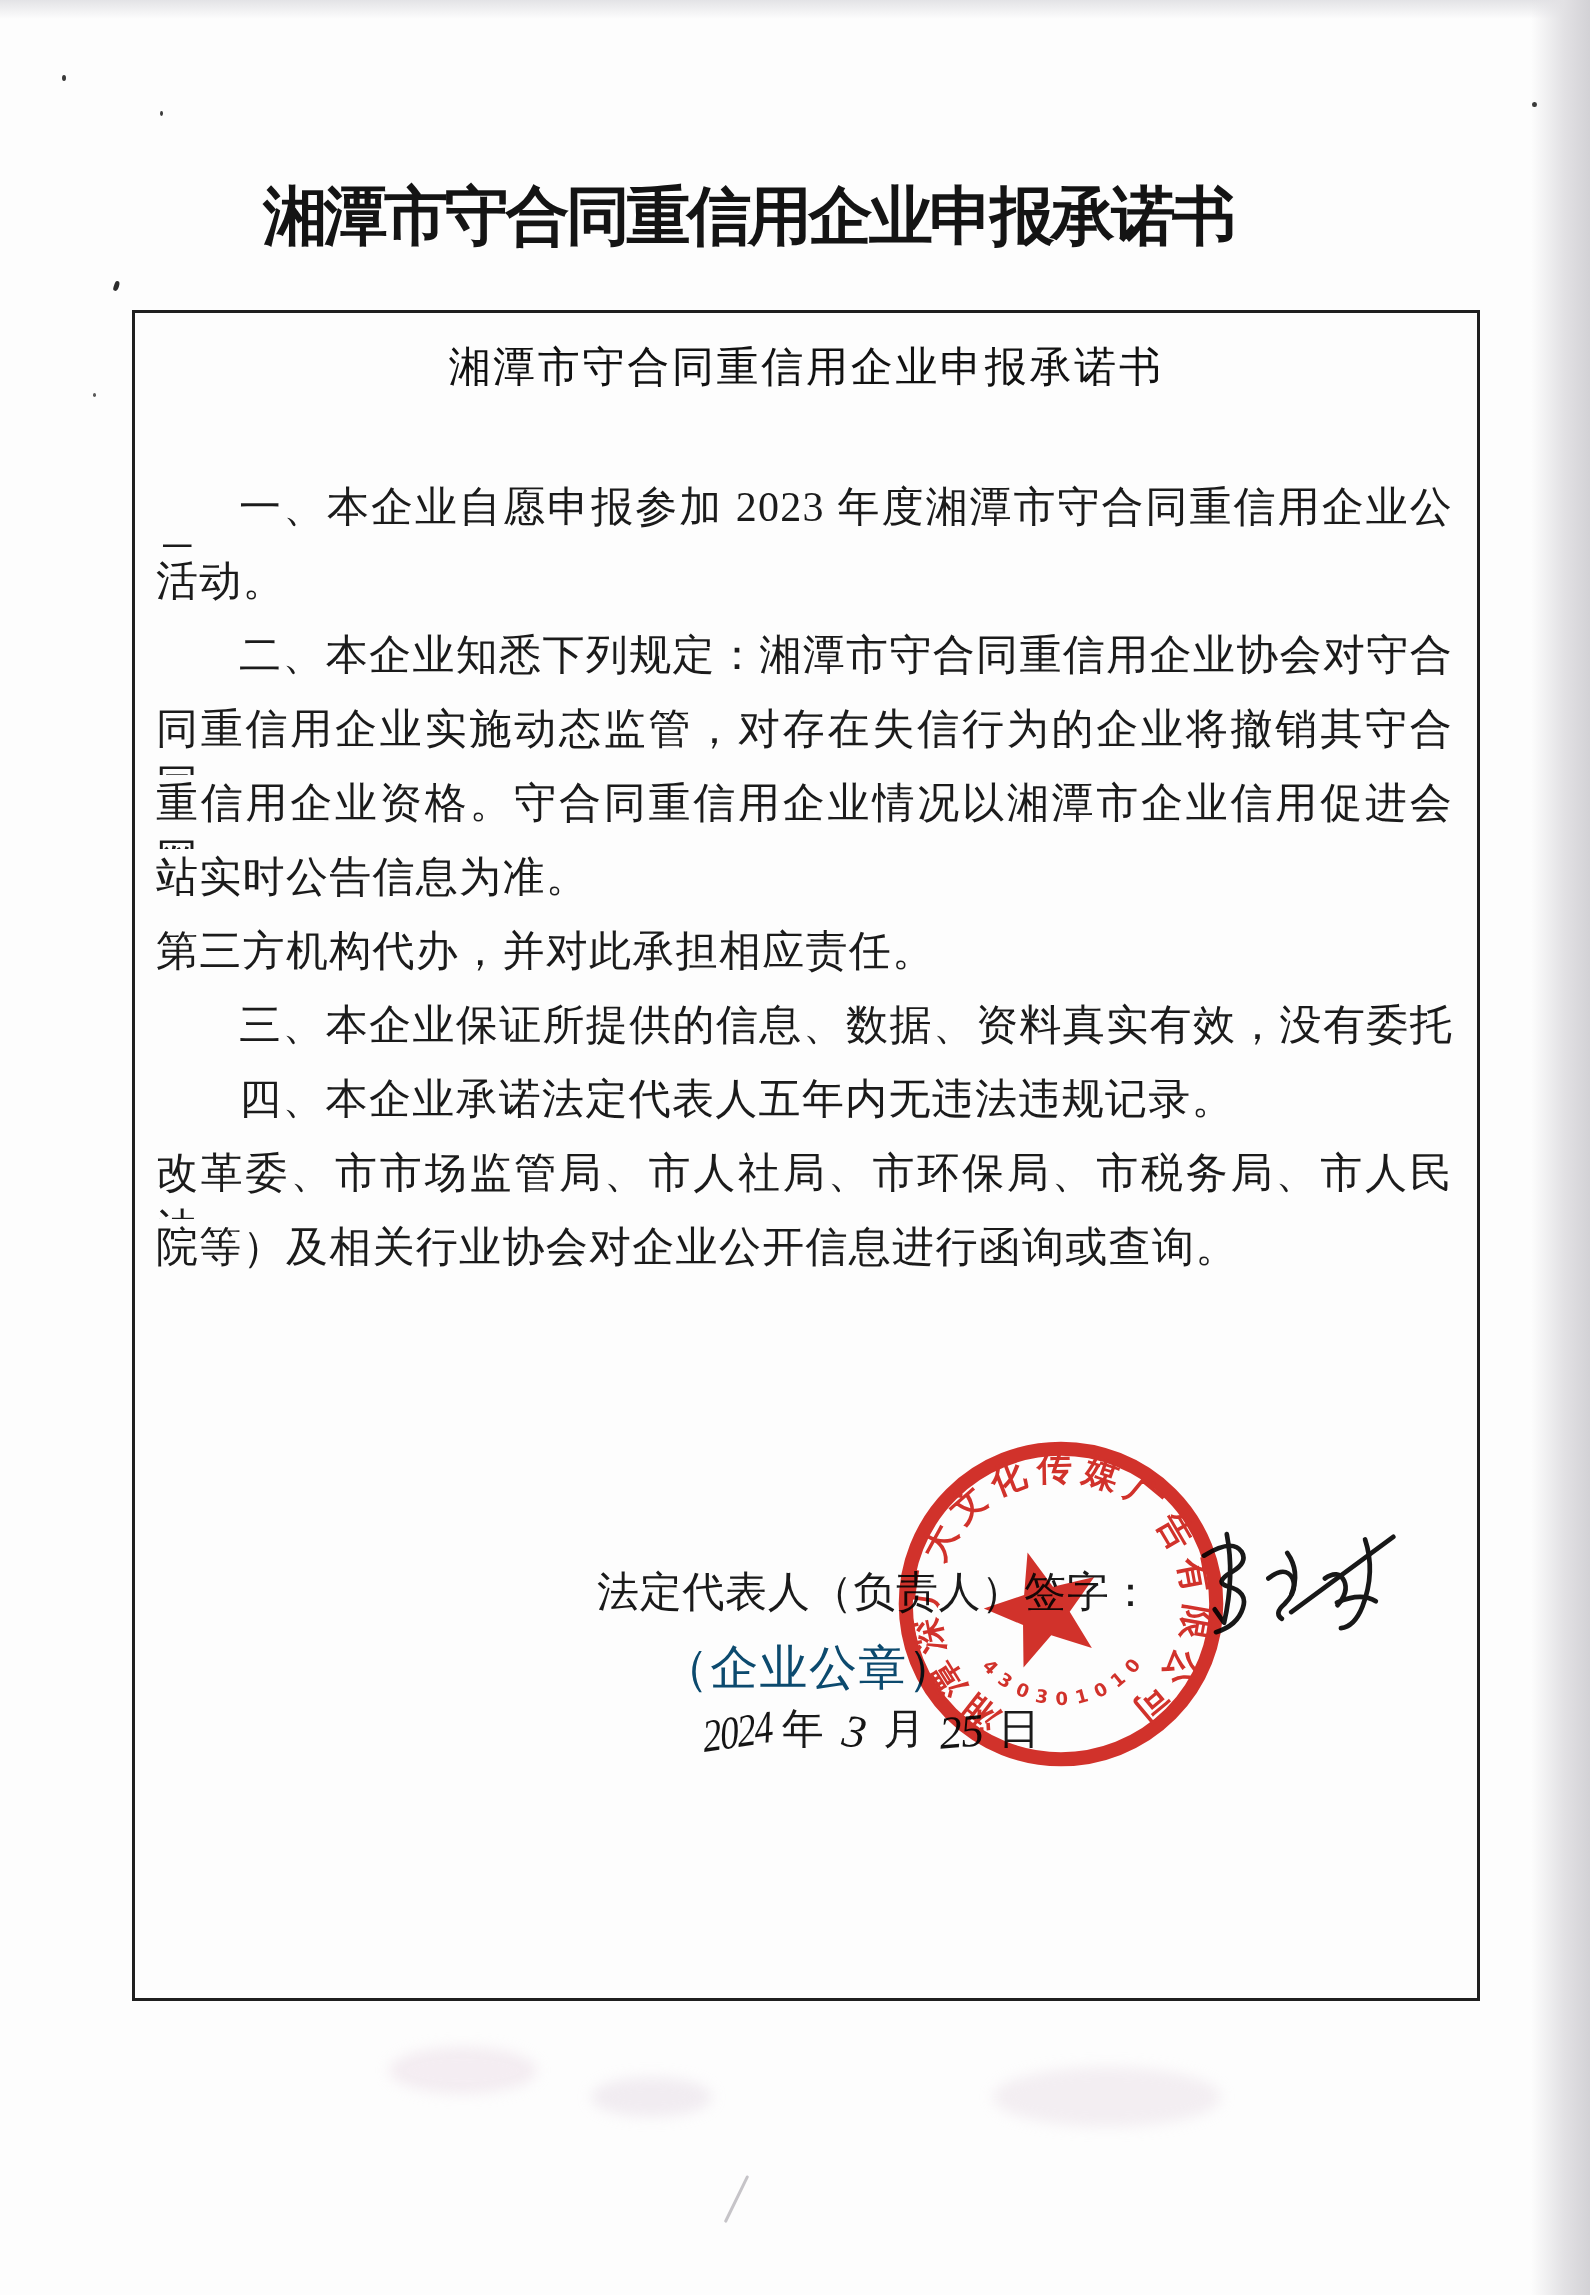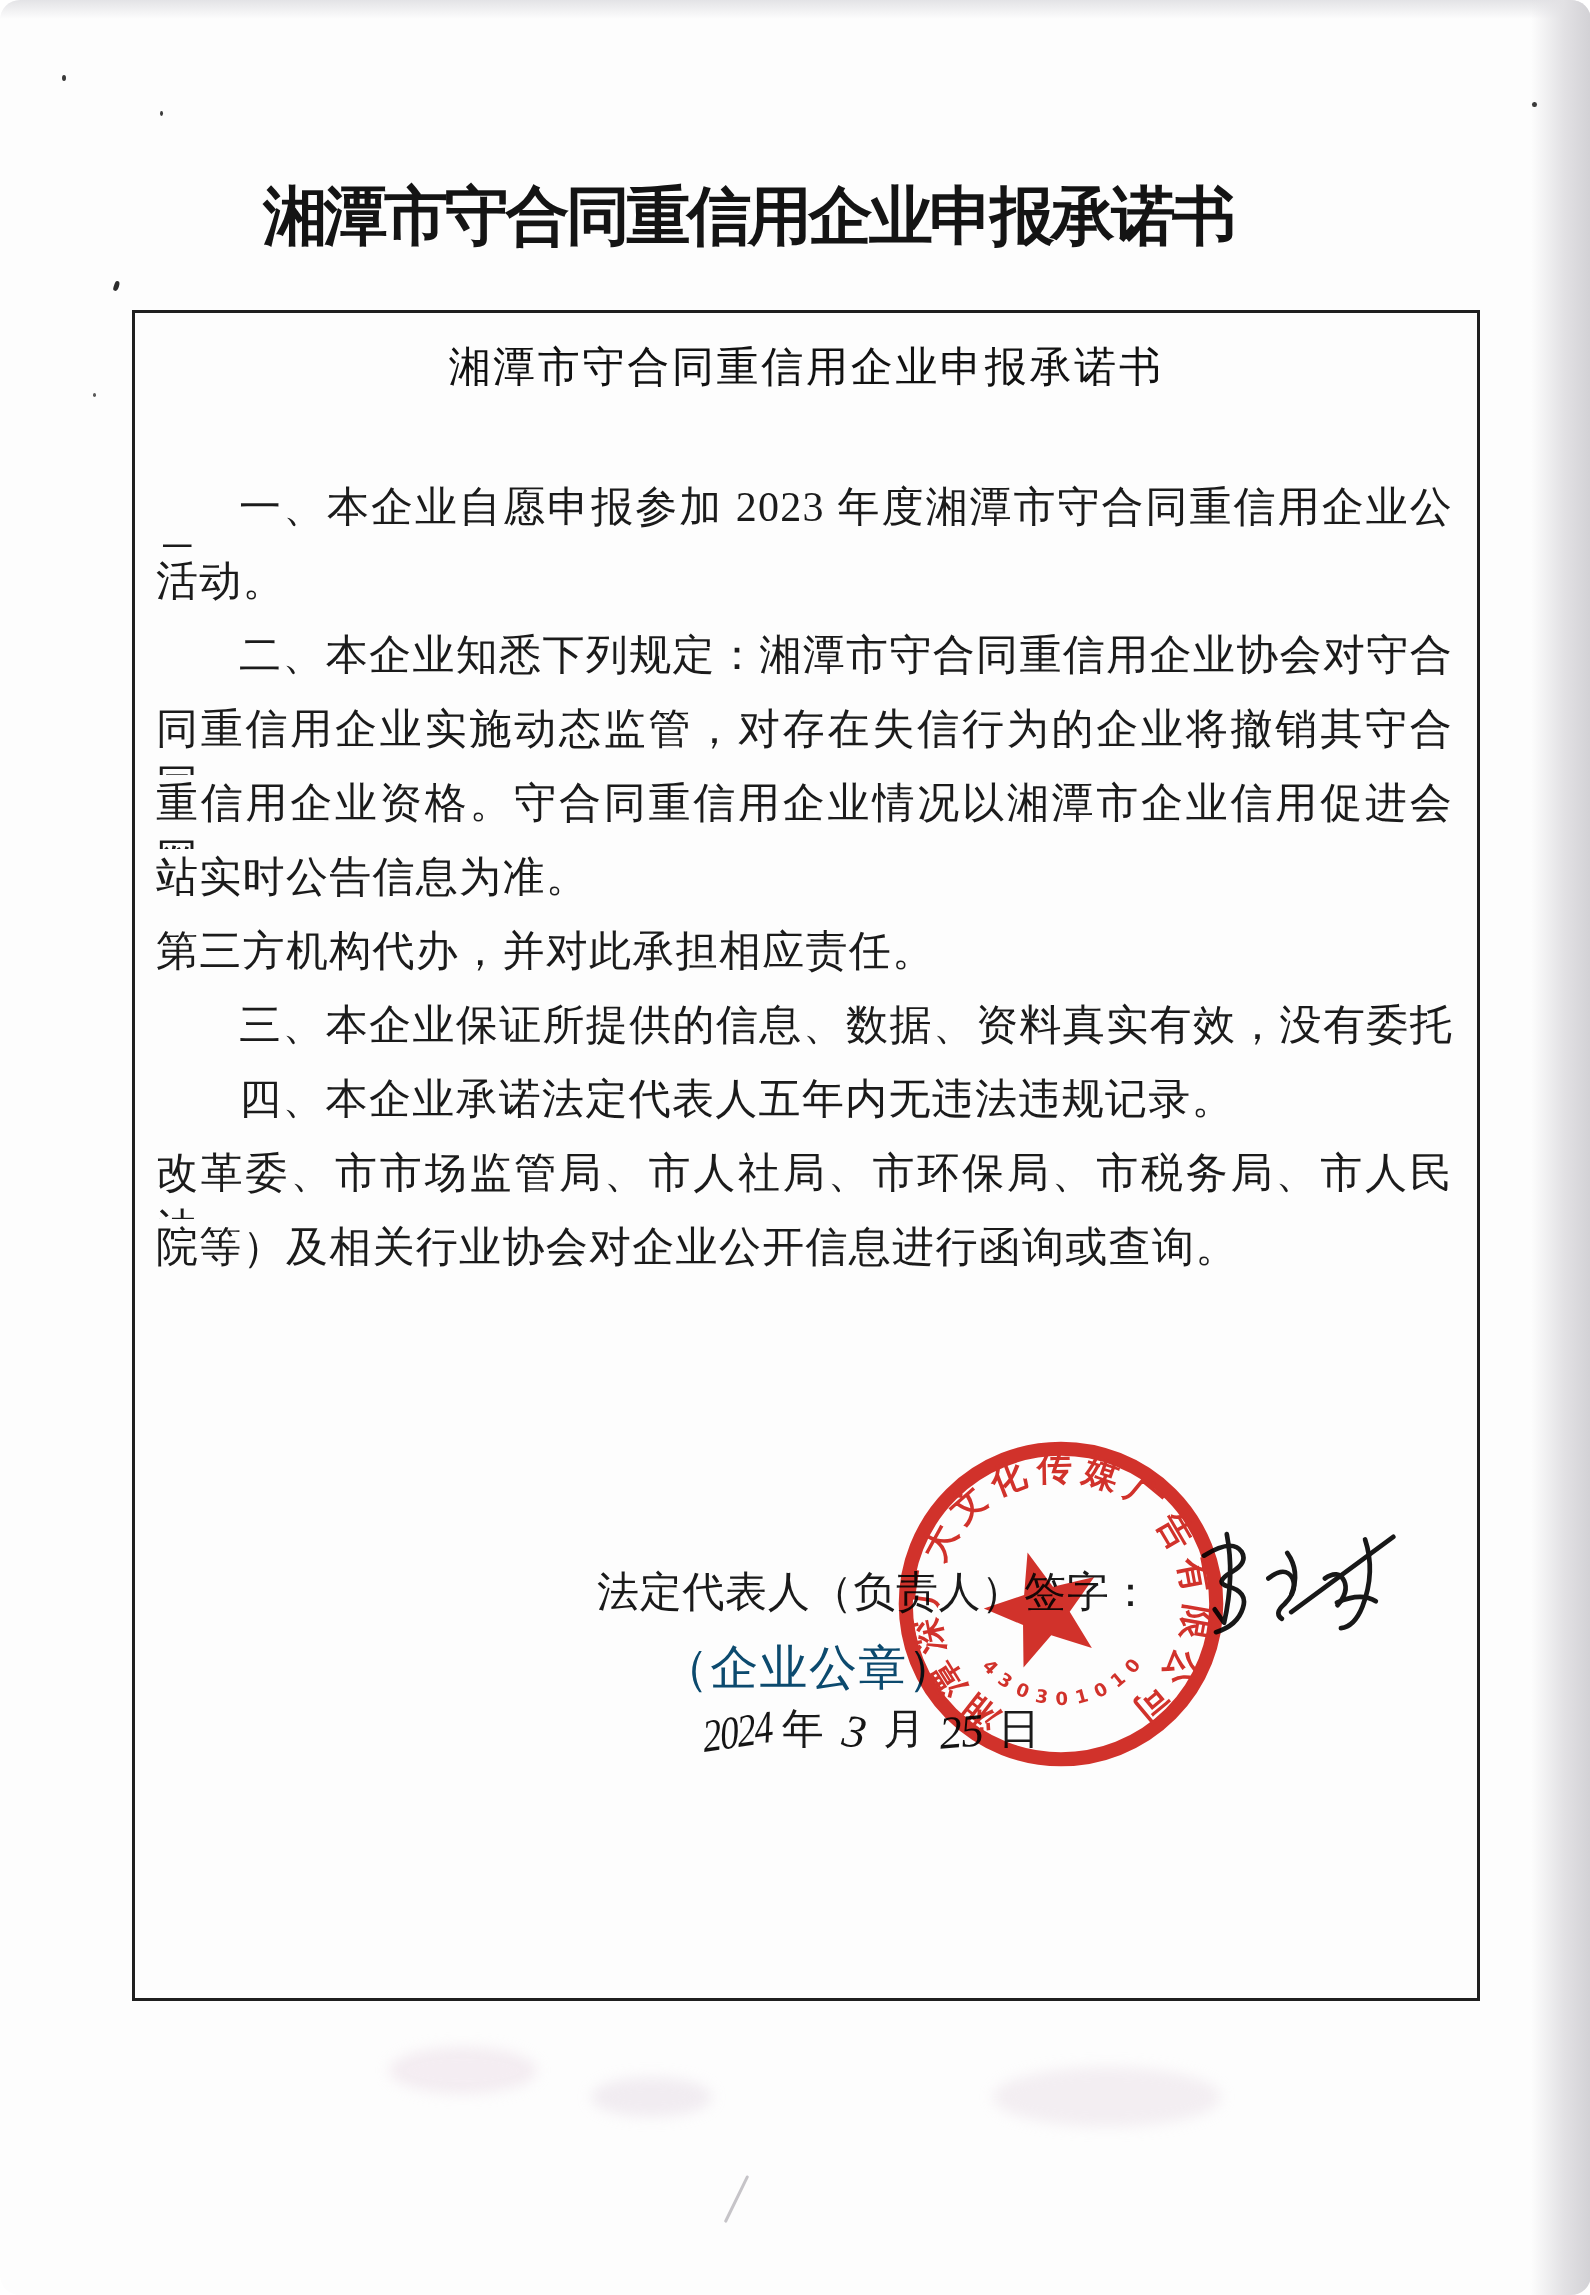--- a/index.html
+++ b/index.html
@@ -3,21 +3,20 @@
 <meta charset="utf-8">
 <style>
   html,body{margin:0;padding:0;background:#ffffff;}
   .page{
     position:relative;
     width:1591px;height:2295px;
     background:#fdfdfd;
     overflow:hidden;
     font-family:"Liberation Serif","DejaVu Serif",serif;
     color:#161616;
-    border-radius:20px;
   }
   
   .top-band{position:absolute;left:0;top:0;width:100%;height:19px;
     background:linear-gradient(to bottom,#e3e3e6 0%,rgba(255,255,255,0) 100%);}
   .right-band{position:absolute;right:0;top:0;width:60px;height:100%;
     background:linear-gradient(to right,rgba(255,255,255,0) 0%,#e2e1e4 55%,#d2d1d5 100%);}
   .speck{position:absolute;background:#3a3a3a;border-radius:50%;}
   .speck.s1{left:62px;top:75px;width:4px;height:6px;}
   .speck.s2{left:160px;top:111px;width:3.4px;height:5.4px;}
   .speck.s3{left:114px;top:281px;width:4.7px;height:10px;border-radius:40% 60% 60% 40%;transform:rotate(18deg);background:#2c2c2c;}

